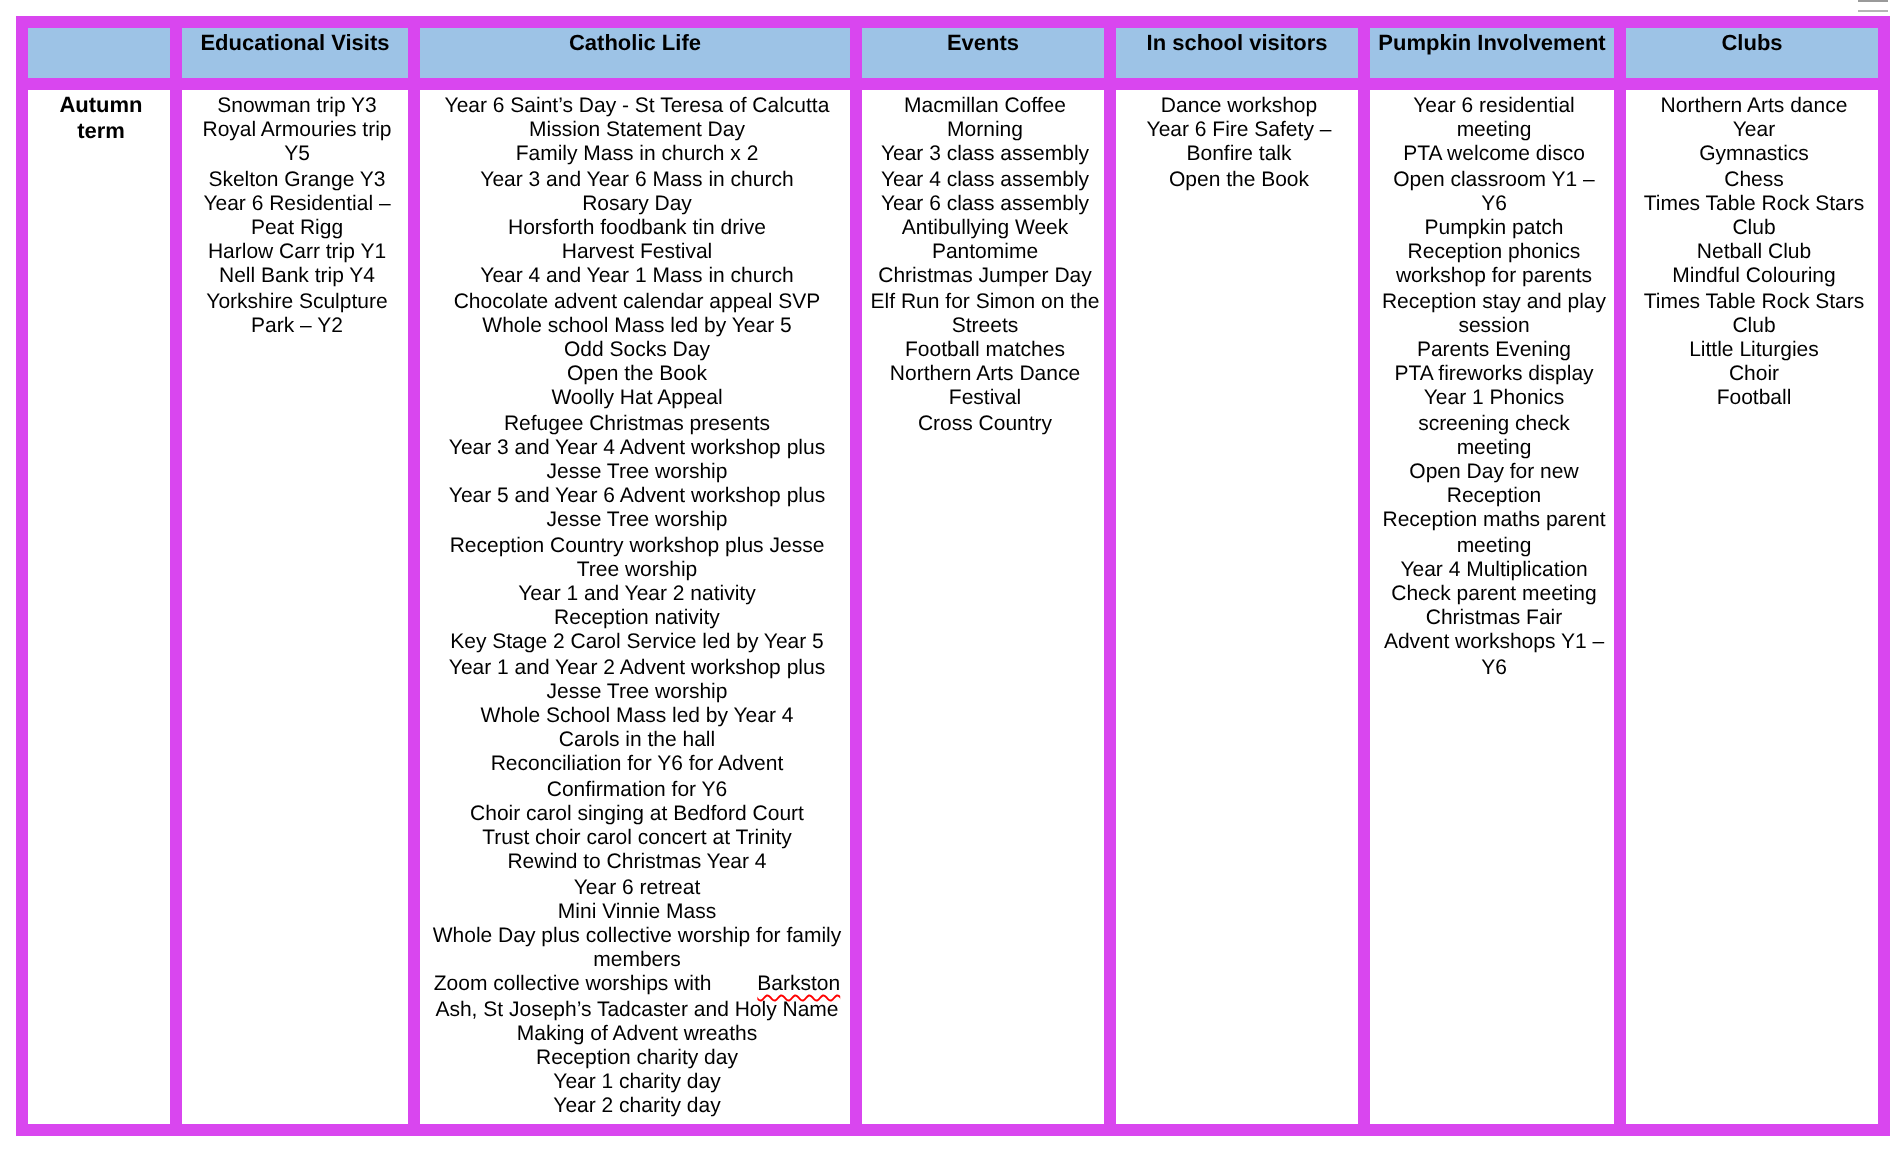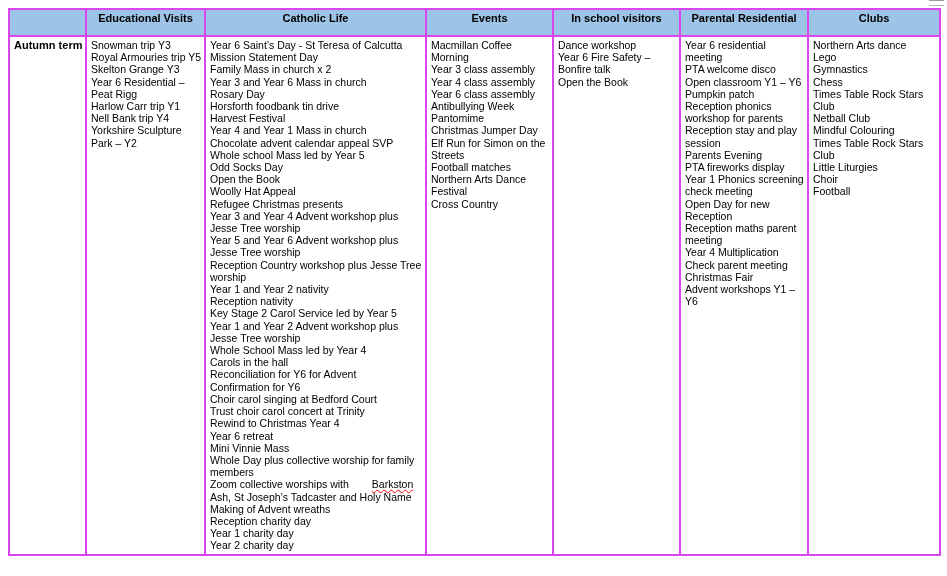--- a/index.html
+++ b/index.html
@@ -15,39 +15,40 @@
   table.term-table {
     position: absolute;
     left: 8px;
     top: 8px;
     width: 931px;
     border-collapse: collapse;
     table-layout: fixed;
   }
   .term-table th,
   .term-table td {
-    border: 2px solid #d946ef;
+    border: 6px solid #d946ef;
     vertical-align: top;
     overflow: hidden;
   }
   .term-table th {
     background: #9DC3E6;
     color: #000000;
     font-weight: bold;
     font-size: 11px;
     line-height: 12.5px;
     text-align: center;
     padding: 2px 2px 1px 2px;
     height: 22px;
   }
   .term-table td {
     font-size: 10.5px;
     line-height: 12.2px;
     color: #000000;
     padding: 2px 2px 2px 4px;
+    text-align: center;
   }
   td.row-label {
     font-weight: bold;
     font-size: 11px;
     line-height: 13px;
   }
   .cell-item { margin: 0; }
   .misspelled {
     text-decoration: underline;
     text-decoration-style: wavy;
@@ -79,21 +80,21 @@
     <col style="width:128px">
     <col style="width:132px">
   </colgroup>
   <thead>
     <tr>
       <th></th>
       <th>Educational Visits</th>
       <th>Catholic Life</th>
       <th>Events</th>
       <th>In school visitors</th>
-      <th>Parental Residential</th>
+      <th>Pumpkin Involvement</th>
       <th>Clubs</th>
     </tr>
   </thead>
   <tbody>
     <tr>
       <td class="row-label">Autumn term</td>
       <td>
           <div class="cell-item">Snowman trip Y3</div>
           <div class="cell-item">Royal Armouries trip Y5</div>
           <div class="cell-item">Skelton Grange Y3</div>
@@ -169,21 +170,21 @@
           <div class="cell-item">PTA fireworks display</div>
           <div class="cell-item">Year 1 Phonics screening check meeting</div>
           <div class="cell-item">Open Day for new Reception</div>
           <div class="cell-item">Reception maths parent meeting</div>
           <div class="cell-item">Year 4 Multiplication Check parent meeting</div>
           <div class="cell-item">Christmas Fair</div>
           <div class="cell-item">Advent workshops Y1 – Y6</div>
         </td>
       <td>
           <div class="cell-item">Northern Arts dance</div>
-          <div class="cell-item">Lego</div>
+          <div class="cell-item">Year</div>
           <div class="cell-item">Gymnastics</div>
           <div class="cell-item">Chess</div>
           <div class="cell-item">Times Table Rock Stars Club</div>
           <div class="cell-item">Netball Club</div>
           <div class="cell-item">Mindful Colouring</div>
           <div class="cell-item">Times Table Rock Stars Club</div>
           <div class="cell-item">Little Liturgies</div>
           <div class="cell-item">Choir</div>
           <div class="cell-item">Football</div>
         </td>

